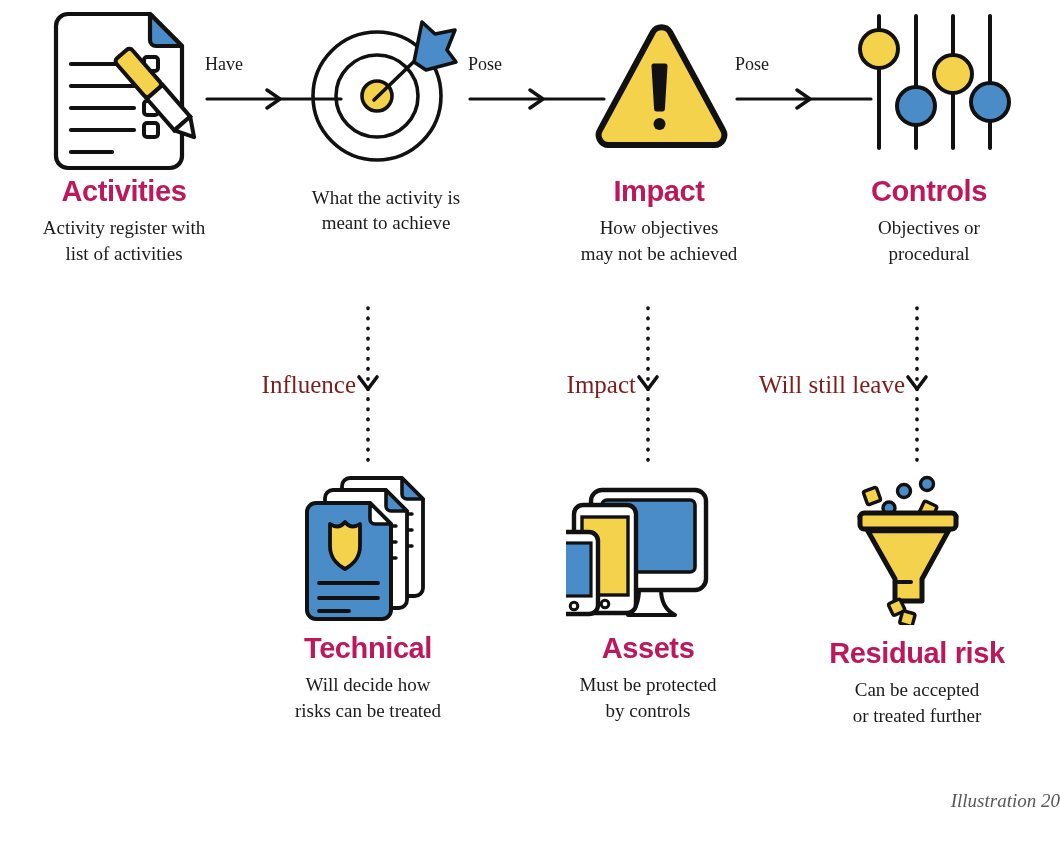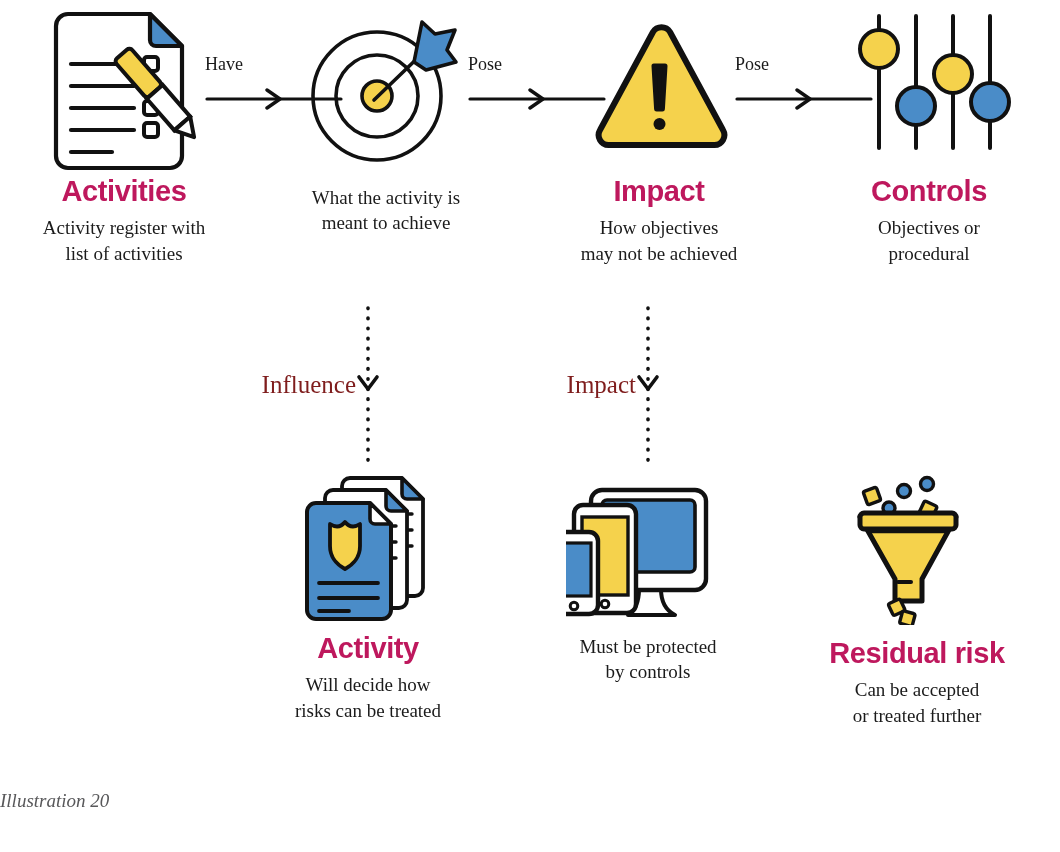--- a/index.html
+++ b/index.html
@@ -75,21 +75,21 @@
     color: #7f1d1d;
     white-space: nowrap;
     text-align: center;
   }
 
   
   .caption {
     position: absolute;
     left: 0;
     width: 1060px;
-    text-align: left;
+    text-align: right;
     font-family: "Liberation Serif", "DejaVu Serif", serif;
     font-style: italic;
     font-size: 19px;
     color: #58585a;
   }
 </style>
 </head>
 <body>
 
 <div id="canvas">
@@ -210,20 +210,27 @@
   </div>
 
   <div class="v-conn" style="left:636px; top:305px; width:24px; height:165px;">
     <div class="v-conn-label">Impact</div>
     <svg viewBox="0 0 24 165" width="24" height="165">
       <line x1="12" y1="3" x2="12" y2="162" stroke="#111111" stroke-width="3.6" stroke-linecap="round" stroke-dasharray="0.6 9.5"></line>
       <polyline points="3,72 12,84 21,72" fill="none" stroke="#111111" stroke-width="3.6" stroke-linecap="round" stroke-linejoin="round"></polyline>
     </svg>
   </div>
 
+  <div class="v-conn" style="left:905px; top:305px; width:24px; height:165px;">
+    <div class="v-conn-label">Will still leave</div>
+    <svg viewBox="0 0 24 165" width="24" height="165">
+      <line x1="12" y1="3" x2="12" y2="162" stroke="#111111" stroke-width="3.6" stroke-linecap="round" stroke-dasharray="0.6 9.5"></line>
+      <polyline points="3,72 12,84 21,72" fill="none" stroke="#111111" stroke-width="3.6" stroke-linecap="round" stroke-linejoin="round"></polyline>
+    </svg>
+  </div>
 
   <div class="node" style="left:244px; top:470px; width:248px;">
     <div class="icon-box" style="width:165px; height:155px;">
       <svg viewBox="0 0 165 155" width="165" height="155">
 
         <path d="M56 16 a8 8 0 0 1 8 -8 H116 L137 29 V118 a8 8 0 0 1 -8 8 H64 a8 8 0 0 1 -8 -8 Z" fill="#ffffff" stroke="#111111" stroke-width="3.8" stroke-linejoin="round"></path>
         <path d="M116 8 L137 29 H121 a5 5 0 0 1 -5 -5 Z" fill="#4A8CC8" stroke="#111111" stroke-width="3.6" stroke-linejoin="round"></path>
         <g stroke="#111111" stroke-width="3.4" stroke-linecap="round">
           <line x1="93" y1="44" x2="126" y2="44"></line>
           <line x1="93" y1="60" x2="126" y2="60"></line>
@@ -242,21 +249,21 @@
         <path d="M84 33 L105 54 H89 a5 5 0 0 1 -5 -5 Z" fill="#ffffff" stroke="#111111" stroke-width="3.6" stroke-linejoin="round"></path>
 
         <path d="M44 54 c6 4 11 3 15 -2 c4 5 9 6 15 2 v22 c0 13 -8 19 -15 23 c-7 -4 -15 -10 -15 -23 Z" fill="#F5D24C" stroke="#111111" stroke-width="3.8" stroke-linejoin="round"></path>
         <g stroke="#111111" stroke-width="3.8" stroke-linecap="round">
           <line x1="33" y1="113" x2="92" y2="113"></line>
           <line x1="33" y1="128" x2="92" y2="128"></line>
           <line x1="33" y1="141" x2="63" y2="141"></line>
         </g>
       </svg>
     </div>
-    <div class="node-title" style="margin-top:8px;">Activity</div>
+    <div class="node-title" style="margin-top:8px;">Technical</div>
     <div class="node-desc">Will decide how
 risks can be treated</div>
   </div>
 
   <div class="node" style="left:524px; top:470px; width:248px;">
     <div class="icon-box" style="width:165px; height:155px;">
       <svg viewBox="0 0 165 155" width="165" height="155">
 
         <path d="M73 119 h22 c0 14 6 22 14 26 H62 c8 -5 11 -13 11 -26 Z" fill="#ffffff" stroke="#111111" stroke-width="4" stroke-linejoin="round"></path>
 
@@ -266,20 +273,21 @@
 
         <rect x="8" y="35" width="62" height="108" rx="9" fill="#ffffff" stroke="#111111" stroke-width="4.4"></rect>
         <rect x="16" y="47" width="46" height="78" fill="#F5D24C" stroke="#111111" stroke-width="3.4"></rect>
         <circle cx="39" cy="134" r="3.8" fill="#ffffff" stroke="#111111" stroke-width="3"></circle>
 
         <rect x="-16" y="62" width="48" height="82" rx="9" fill="#ffffff" stroke="#111111" stroke-width="4.4"></rect>
         <rect x="-9" y="73" width="34" height="53" fill="#4A8CC8" stroke="#111111" stroke-width="3.2"></rect>
         <circle cx="8" cy="136" r="3.8" fill="#ffffff" stroke="#111111" stroke-width="3"></circle>
       </svg>
     </div>
+    <div class="node-title" style="margin-top:8px;">Assets</div>
     <div class="node-desc">Must be protected
 by controls</div>
   </div>
 
   <div class="node" style="left:793px; top:470px; width:248px;">
     <div class="icon-box" style="width:165px; height:155px;">
       <svg viewBox="0 0 165 155" width="165" height="155">
 
         <rect x="30" y="19" width="14" height="14" rx="2" transform="rotate(-20 37 26)" fill="#F5D24C" stroke="#111111" stroke-width="3.4" stroke-linejoin="round"></rect>
         <circle cx="69" cy="21" r="6.5" fill="#4A8CC8" stroke="#111111" stroke-width="3.4"></circle>

